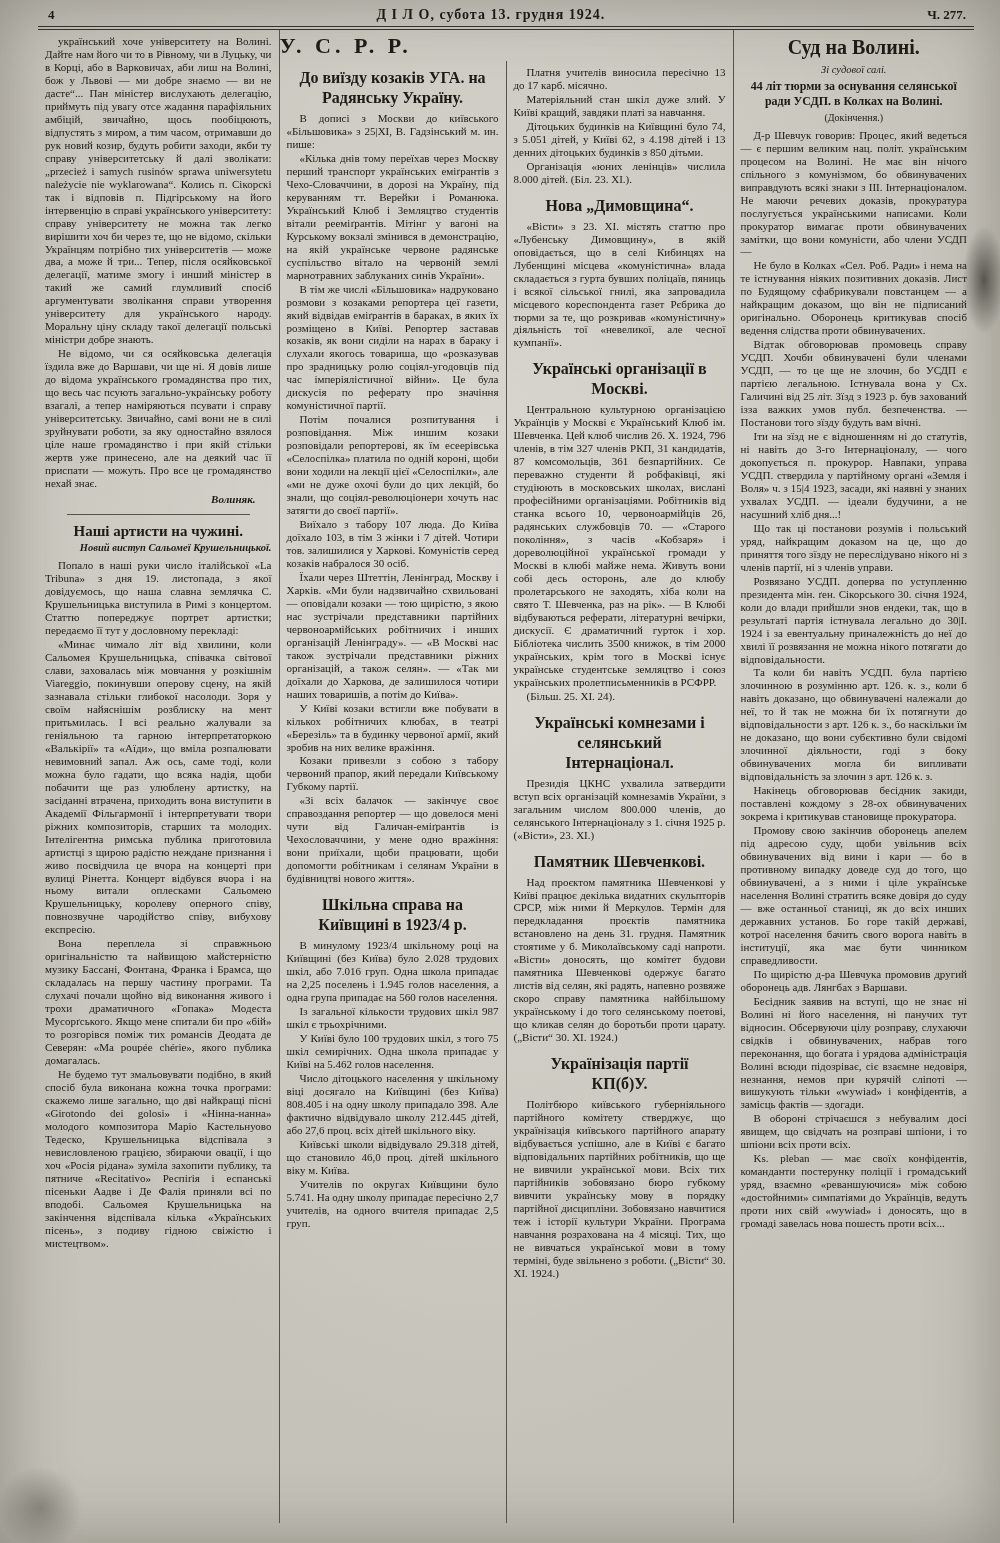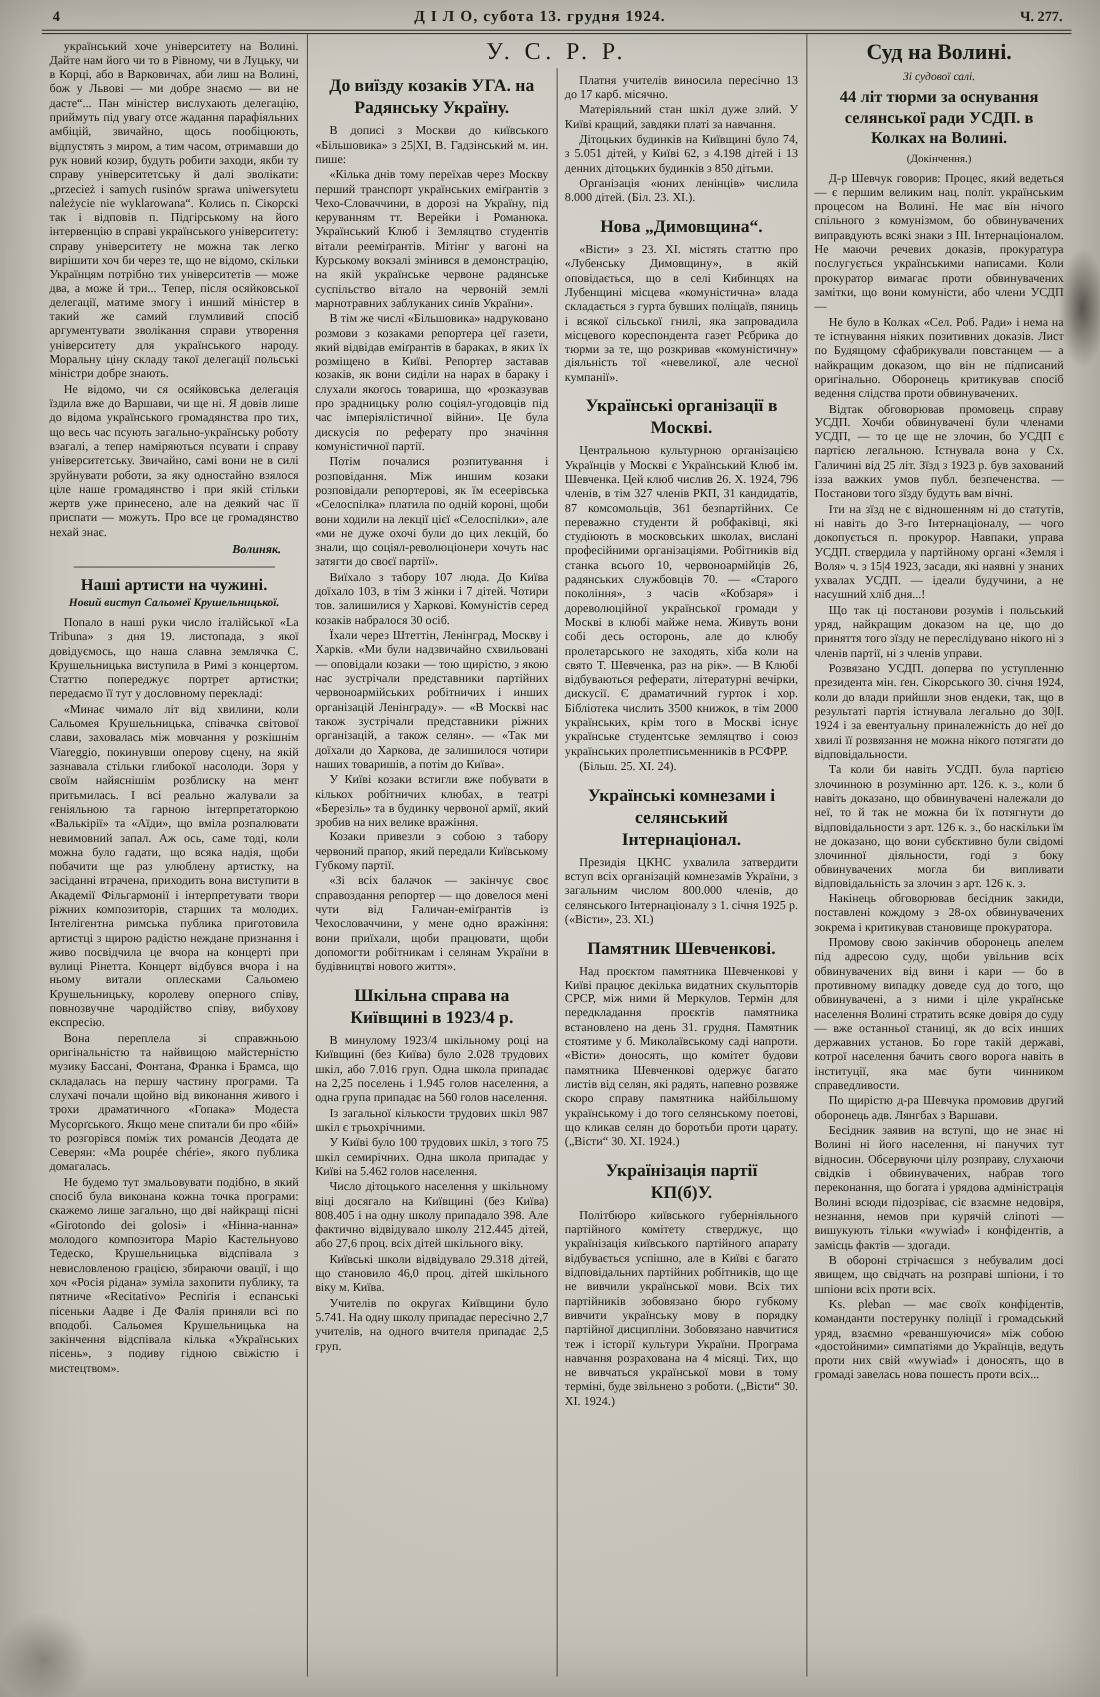--- a/index.html
+++ b/index.html
@@ -48,49 +48,49 @@
     font-size:11px; line-height:1.18;
     padding:5px 7px 4px 7px;
     min-width:0;
   }
   .outer-col { flex:1 1 0; }
   .vrule { flex:0 0 1px; background:#56534a; }
   .col p { text-indent:13px; margin:0 0 1px 0; }
 
   .mid { flex:2 2 0; display:flex; flex-direction:column; min-width:0; }
   .section-title {
-    text-align:center; font-size:22px; font-weight:normal; letter-spacing:4px;
+    text-align:left; font-size:22px; font-weight:bold; letter-spacing:4px;
     padding:3px 0 2px 0;
   }
   .mid-cols { display:flex; flex:1 1 auto; min-height:0; }
   .mid-cols .col { flex:1 1 0; }
 
   .headline {
     text-align:center; font-size:15px; font-weight:bold;
     margin:7px 0 2px 0; line-height:1.2;
   }
   .subhead {
-    text-align:center; font-size:10.5px; font-weight:bold; font-style:italic;
+    text-align:right; font-size:10.5px; font-weight:bold; font-style:italic;
     margin:0 0 5px 0;
   }
   .art-title {
     text-align:center; font-size:16px; font-weight:bold;
     margin:10px 8px 4px 8px; line-height:1.25;
   }
   .art-title.first { margin-top:2px; }
   .signature {
     text-align:right !important; font-style:italic; font-weight:bold;
     padding-right:16px; margin-top:3px !important; text-indent:0 !important;
   }
   .rule {
     border:none; border-top:1px solid #56534a; margin:8px 22px 6px 22px;
   }
   .court-title { text-align:center; font-size:20px; font-weight:bold; margin:1px 0 4px 0; }
   .court-sub { text-align:center !important; font-style:italic; font-size:10.5px; text-indent:0 !important; margin-bottom:3px !important; }
-  .court-lead { text-align:center !important; font-weight:bold; font-size:15px; line-height:1.25; text-indent:0 !important; margin:0 2px 3px 2px !important; }
+  .court-lead { text-align:center !important; font-weight:bold; font-size:12px; line-height:1.25; text-indent:0 !important; margin:0 2px 3px 2px !important; }
   .court-note { text-align:center; font-size:10px; text-indent:0 !important; margin-bottom:5px !important; }
 </style>
 </head>
 <body>
 
 <div class="page">
   <div class="stain stain-1"></div>
   <div class="stain stain-2"></div>
 
   <header class="masthead">

